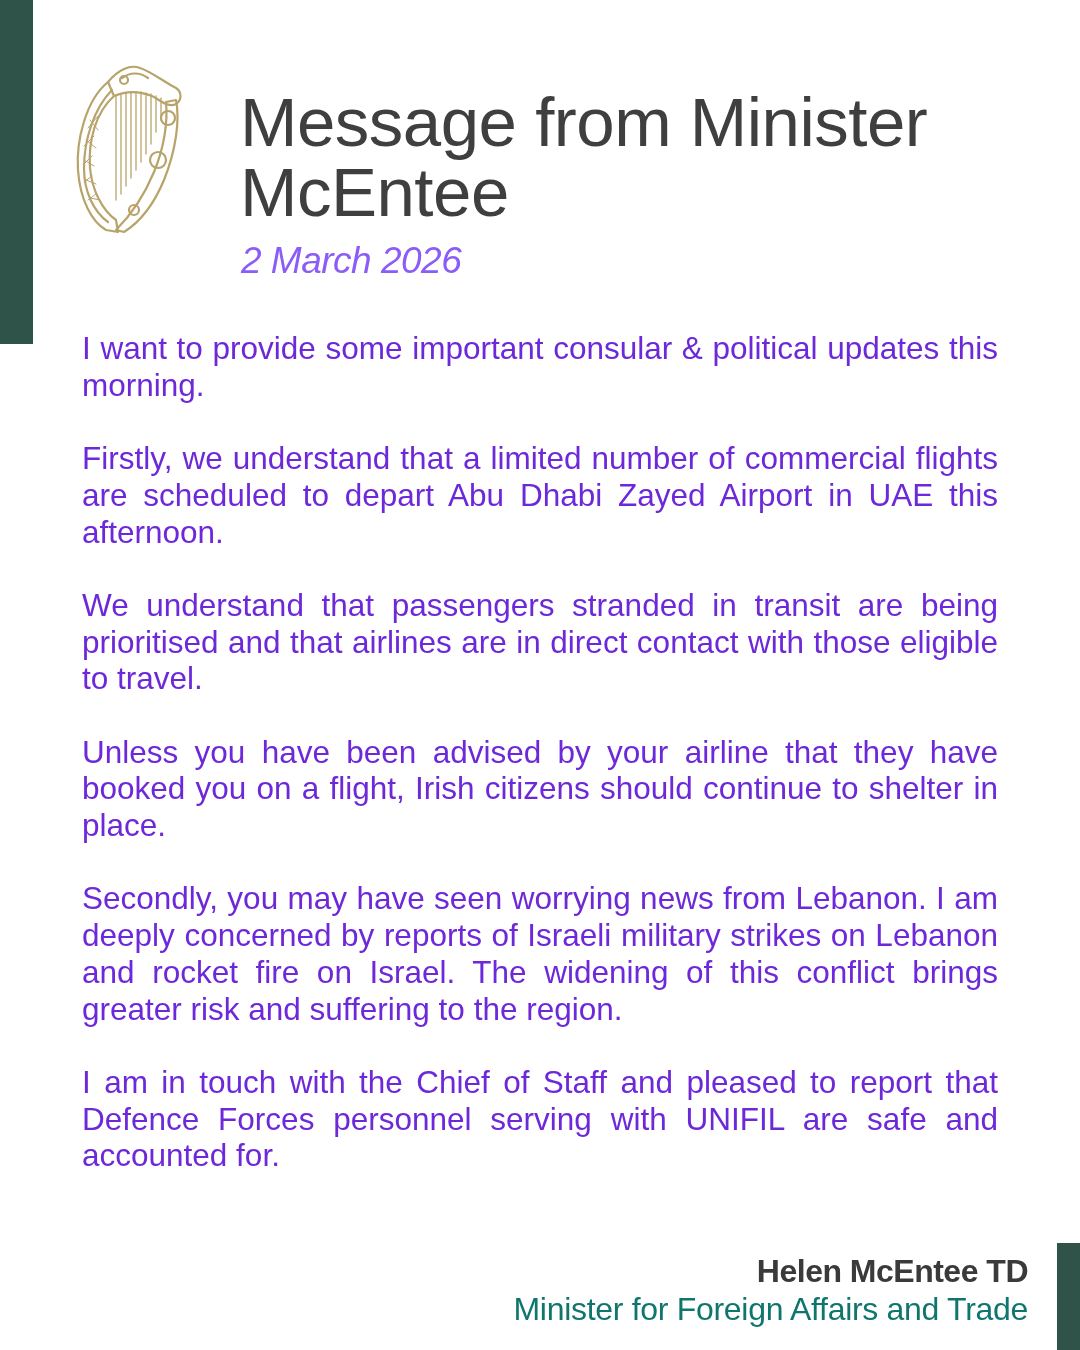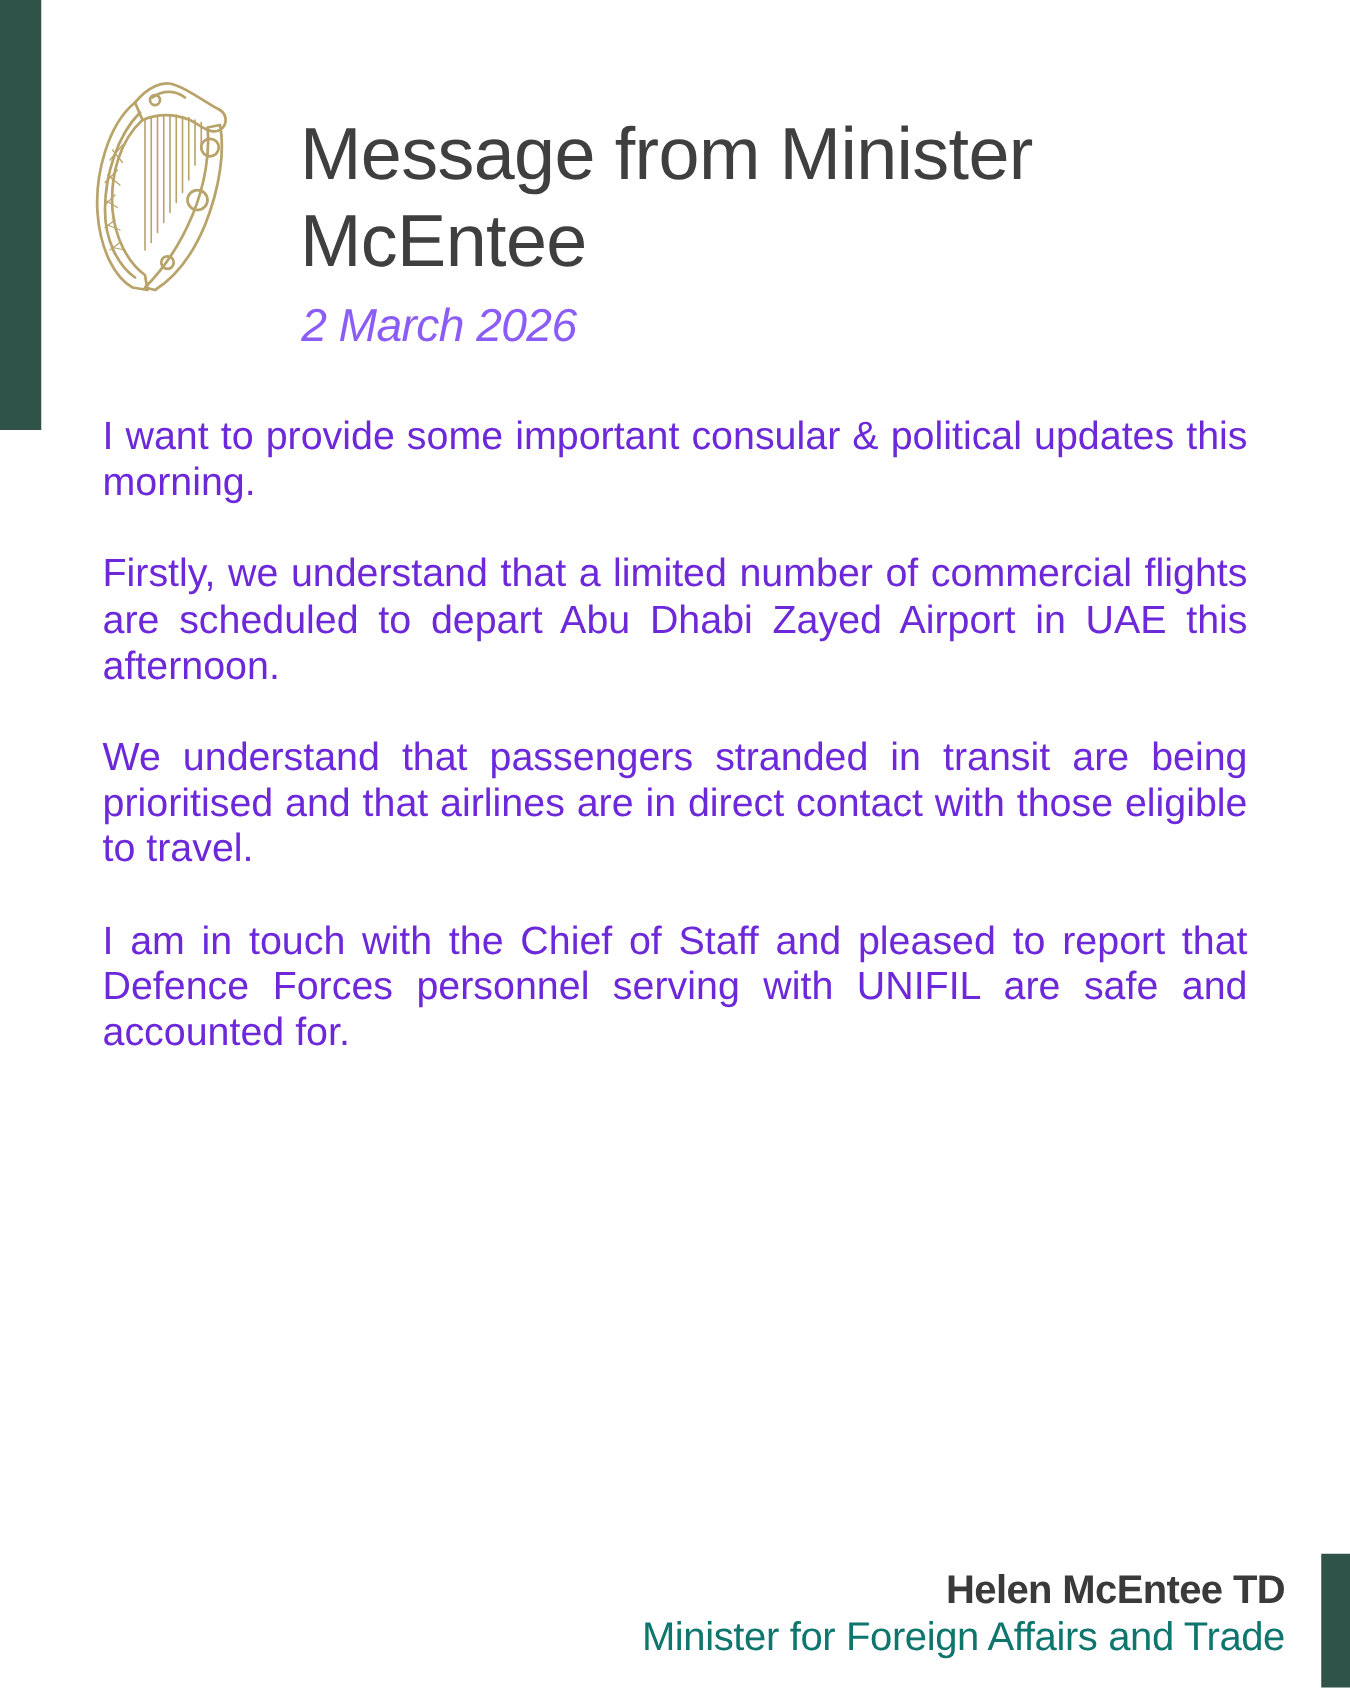--- a/index.html
+++ b/index.html
@@ -15,21 +15,21 @@
     }
     .bar-right {
       position: absolute; left: 1057px; top: 1243px; width: 23px; height: 107px;
       background: #2f5249;
     }
     .harp {
       position: absolute; left: 68px; top: 60px; width: 118px; height: 176px;
     }
     .title {
       position: absolute; left: 240px; top: 88px; width: 720px;
-      font-size: 59px; line-height: 70px; color: #3f3f3f; font-weight: normal;
+      font-size: 69px; line-height: 70px; color: #3f3f3f; font-weight: normal;
       margin: 0; letter-spacing: -0.5px;
     }
     .date {
       position: absolute; left: 241px; top: 240px;
       font-size: 37px; font-style: italic; color: #8b5cf6; letter-spacing: -0.5px;
     }
     .body {
       position: absolute; left: 82px; top: 330px; width: 916px;
       font-size: 31.5px; line-height: 36.7px; color: #6d28d9;
     }
@@ -87,20 +87,22 @@
   </svg>
 </div>
 
 <h1 class="title">Message from Minister McEntee</h1>
 <div class="date">2 March 2026</div>
 
 <div class="body">
   <p>I want to provide some important consular &amp; political updates this morning.</p>
   <p>Firstly, we understand that a limited number of commercial flights are scheduled to depart Abu Dhabi Zayed Airport in UAE this afternoon.</p>
   <p>We understand that passengers stranded in transit are being prioritised and that airlines are in direct contact with those eligible to travel.</p>
+  <p>Unless you have been advised by your airline that they have booked you on a flight, Irish citizens should continue to shelter in place.</p>
+  <p>Secondly, you may have seen worrying news from Lebanon. I am deeply concerned by reports of Israeli military strikes on Lebanon and rocket fire on Israel. The widening of this conflict brings greater risk and suffering to the region.</p>
   <p class="last">I am in touch with the Chief of Staff and pleased to report that Defence Forces personnel serving with UNIFIL are safe and accounted for.</p>
 </div>
 
 <div class="sig">
   <div class="sig-name">Helen McEntee TD</div>
   <div class="sig-role">Minister for Foreign Affairs and Trade</div>
 </div>
 
 <div class="bar-right"></div>
 

